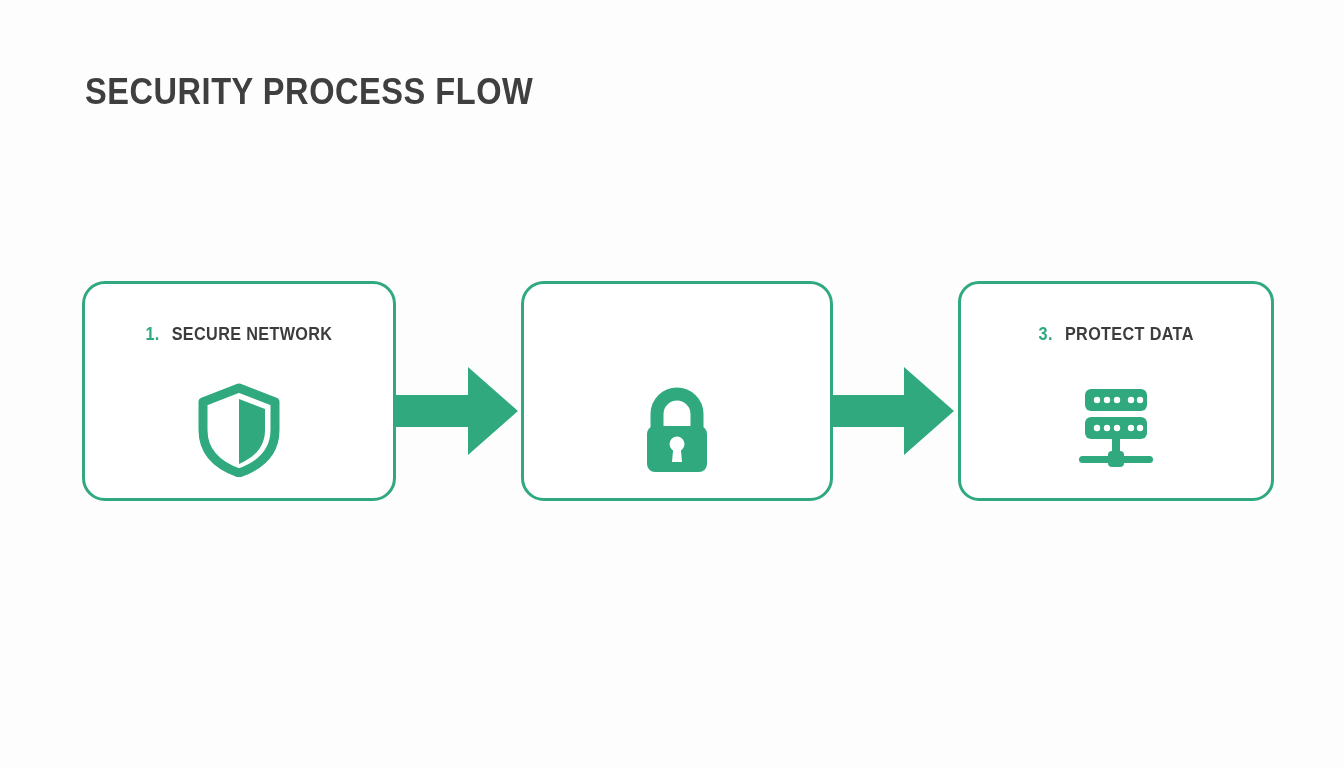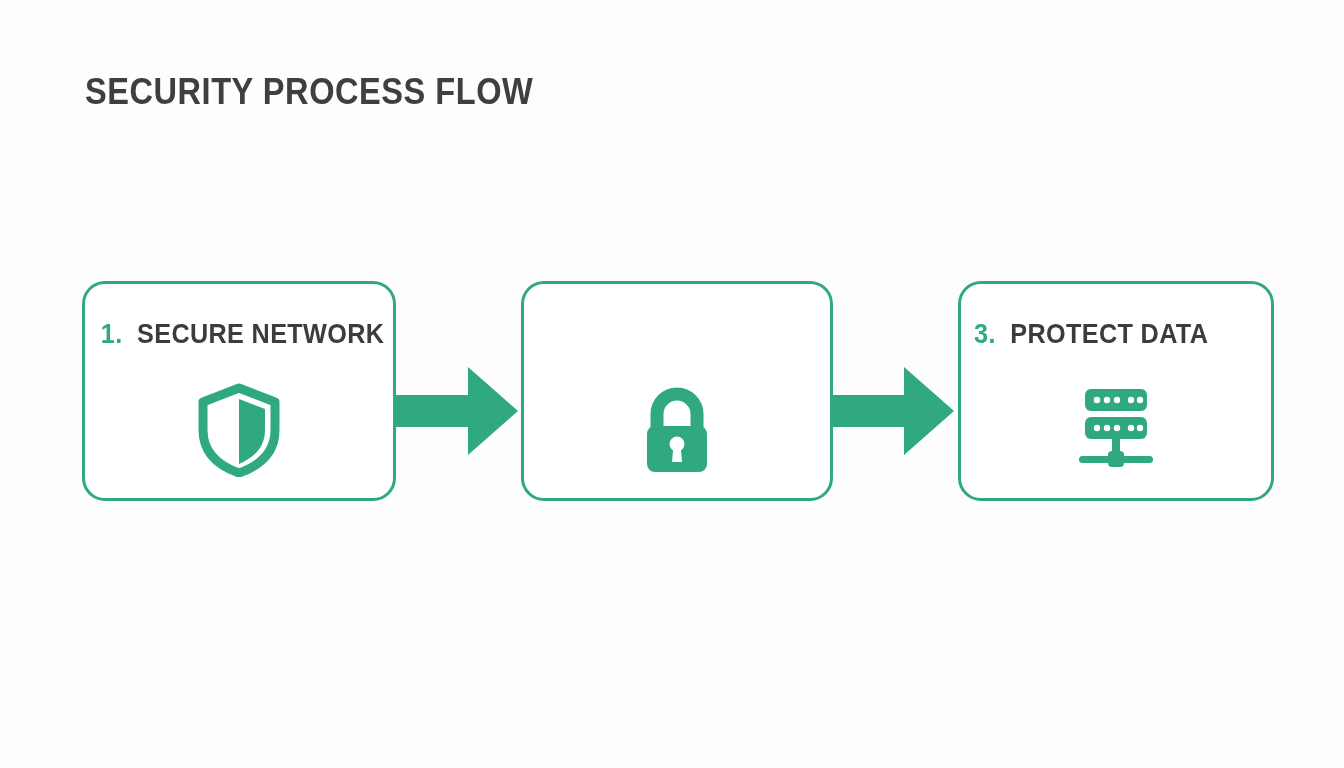--- a/index.html
+++ b/index.html
@@ -49,30 +49,30 @@
     top: 0;
     width: 314px;
     height: 220px;
     box-sizing: border-box;
     background: #ffffff;
     border: 3px solid #2fa97d;
     border-radius: 23px;
   }
   .step-card.card-1 { left: 0px; }
   .step-card.card-2 { left: 439px; width: 312px; }
-  .step-card.card-3 { left: 876px; width: 316px; }
+  .step-card.card-3 { left: 876px; width: 316px; border-radius: 21px; }
 
   .card-heading {
     position: absolute;
     top: 35px;
     left: 0;
     right: 0;
-    text-align: left;
+    text-align: center;
     font-family: "Liberation Sans Narrow", "Liberation Sans", sans-serif;
-    font-size: 28px;
+    font-size: 18px;
     font-weight: bold;
     letter-spacing: 0.4px;
     white-space: nowrap;
     line-height: 30px;
   }
   .card-heading .step-num {
     color: #2fa97d;
   }
   .card-heading .step-label {
     color: #3c3c3c;

